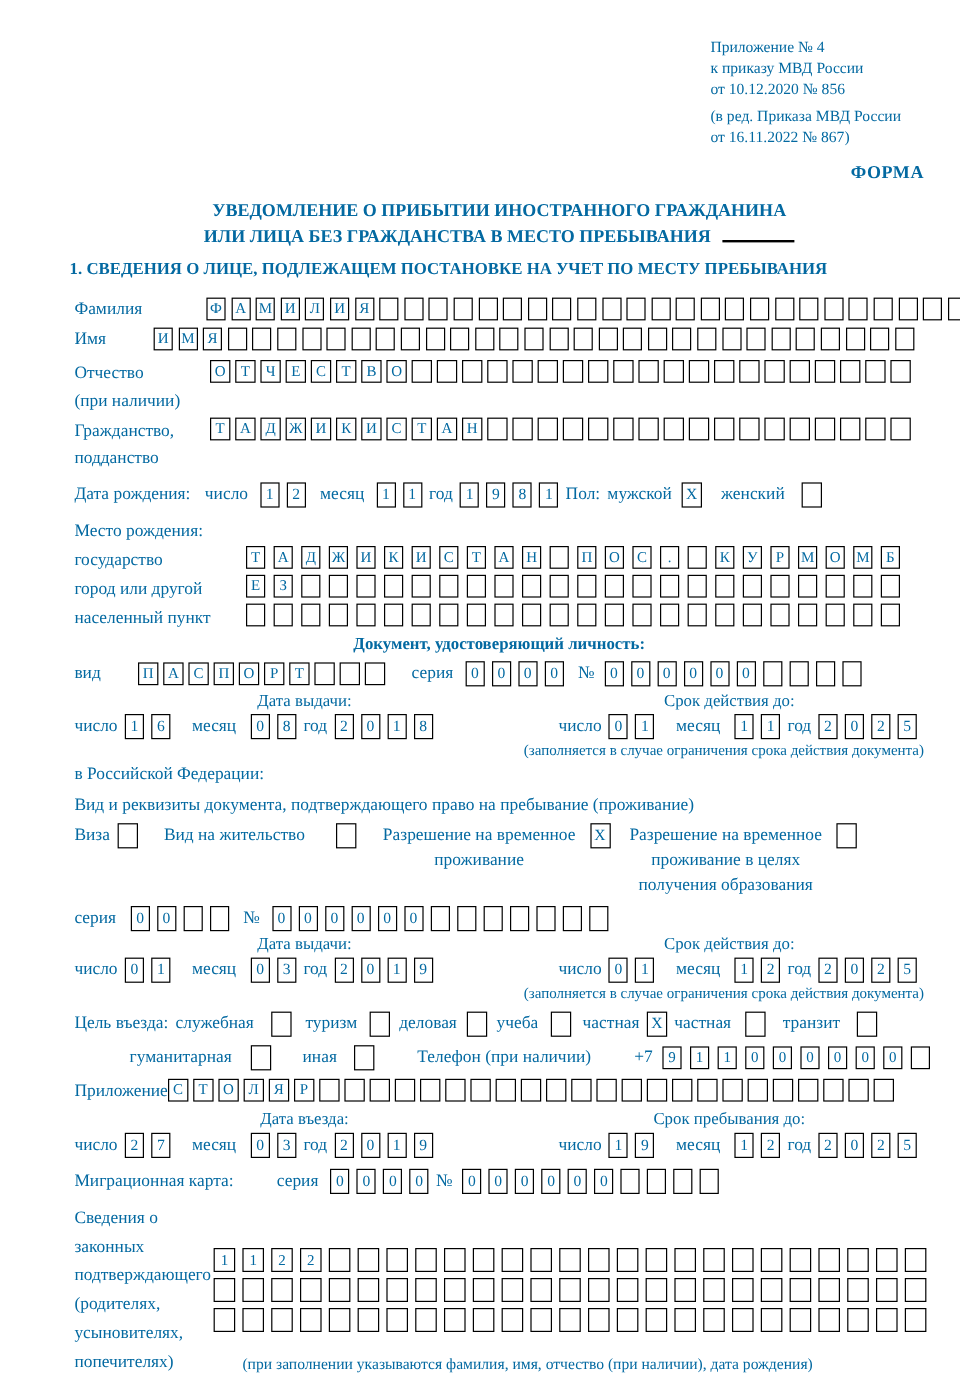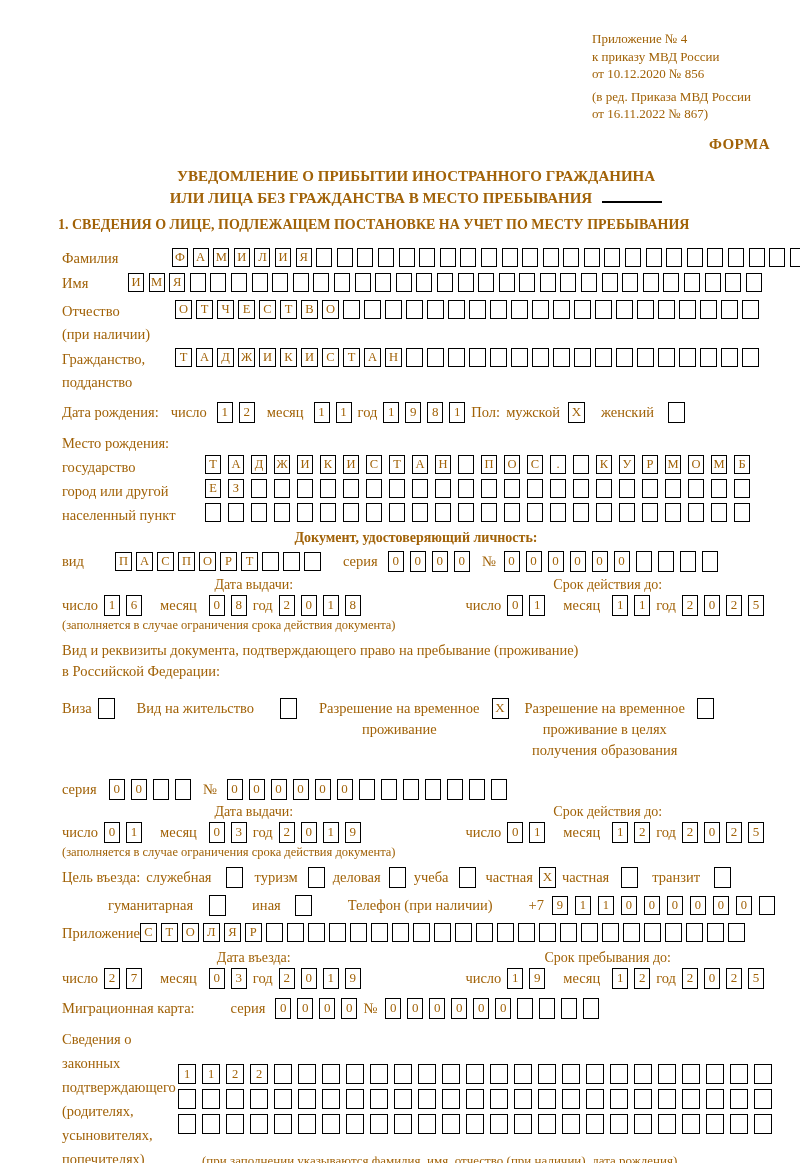--- a/index.html
+++ b/index.html
@@ -1,17 +1,17 @@
 <!DOCTYPE html>
 <html><head>
 <meta charset="utf-8">
 <style>
   html,body { margin:0; padding:0; background:#fff; }
   .page {
-    width:800px; height:1163px; background:#fff; color:#a16207;
+    width:800px; height:1163px; background:#fff; color:#0369a1;
     font-family:"Liberation Serif","DejaVu Serif",serif;
     box-sizing:border-box; padding:30px 30px 0 62px;
     overflow:hidden; position:relative;
   }
   
   .annex { width:178px; margin-left:auto; font-size:13px; line-height:17.5px; }
   .annex .amend { margin-top:5px; }
   .forma { text-align:right; font-weight:bold; font-size:15px; margin-top:13px; letter-spacing:.5px; }
   .title { text-align:center; font-weight:bold; font-size:15px; line-height:22px; margin-top:12px; }
   .uline { display:inline-block; width:60px; border-bottom:2px solid #000; height:12px; margin-left:10px; }
@@ -39,31 +39,31 @@
   .stripcol .strip { margin-bottom:5px; }
 
   
   .dateheads { display:flex; font-size:14px; }
   .dh1 { width:390px; text-align:center; }
   .dh2 { width:330px; text-align:center; }
   .dgroup { display:flex; align-items:center; width:390px; }
   .dgroup2 { display:flex; align-items:center; padding-left:45px; }
   .dstrip .cell { width:16px; height:21px; margin-right:6px; font-size:13px; }
   .mlab { margin:0 6px 0 12px; }
-  .noteR { text-align:left; font-size:12.5px; margin-top:2px; }
+  .noteR { text-align:right; font-size:12.5px; margin-top:2px; }
   .para { font-size:14.5px; margin-top:9px; }
   .docline { text-align:center; font-weight:bold; font-size:14px; margin-top:3px; }
   .optlbl { text-align:center; font-size:14.5px; line-height:21px; }
   .bottomnote { font-size:13px; margin-top:12px; margin-left:24px; }
   .repcells .cell { width:18px; height:20px; margin-right:6px; }
   .replabels { flex:0 0 116px; line-height:24px; font-size:14.5px; }
 
   .mt16 { margin-top:15px;gap:44px; } .mt5 { margin-top:5px; } .mt7 { margin-top:7px; }
   .mt2 { margin-top:2px; } .mt8 { margin-top:8px;align-items:flex-end; } .mt4 { margin-top:4px; }
-  .mt6 { margin-top:18px; } .mt9 { margin-top:9px; }
+  .mt6 { margin-top:6px; } .mt9 { margin-top:9px; }
   .ml6 { margin-left:6px; } .ml8 { margin-left:8px; } .ml10 { margin-left:10px; }
   .ml12 { margin-left:12px; } .ml14 { margin-left:14px; } .ml16 { margin-left:16px; }
   .ml18 { margin-left:18px; } .ml22 { margin-left:22px; } .ml26 { margin-left:26px; }
   .ml36 { margin-left:36px; } .ml46 { margin-left:46px; }
   .ai-c { align-items:center; }
 </style>
 </head>
 <body>
 
 <div class="page">
@@ -425,22 +425,22 @@
       <span class="strip dstrip ml6">
           <span class="cell">2</span>
           <span class="cell">0</span>
           <span class="cell">2</span>
           <span class="cell">5</span>
         </span>
     </span>
   </div>
   <div class="noteR">(заполняется в случае ограничения срока действия документа)</div>
 
+  <div class="para mt4">в Российской Федерации:</div>
   <div class="para">Вид и реквизиты документа, подтверждающего право на пребывание (проживание)</div>
-  <div class="para mt4">в Российской Федерации:</div>
 
   <div class="frow mt6">
     <span class="lbl">Виза</span>
     <span class="cbox ml6"></span>
     <span class="lbl ml22">Вид на жительство</span>
     <span class="cbox ml26"></span>
     <span class="optlbl ml22">
       <span>Разрешение на временное</span><br>
       <span>проживание</span>
     </span>

